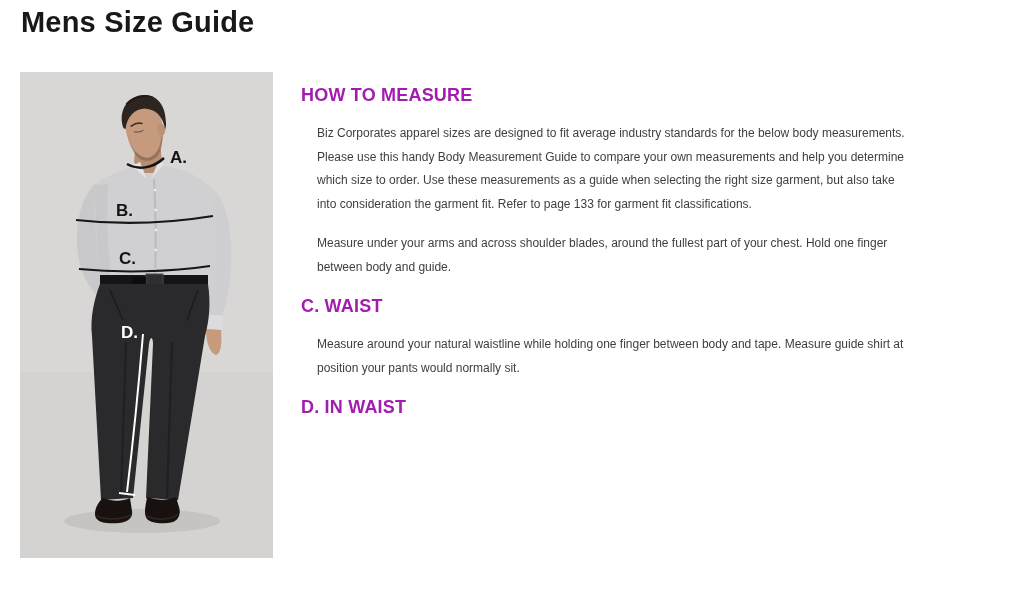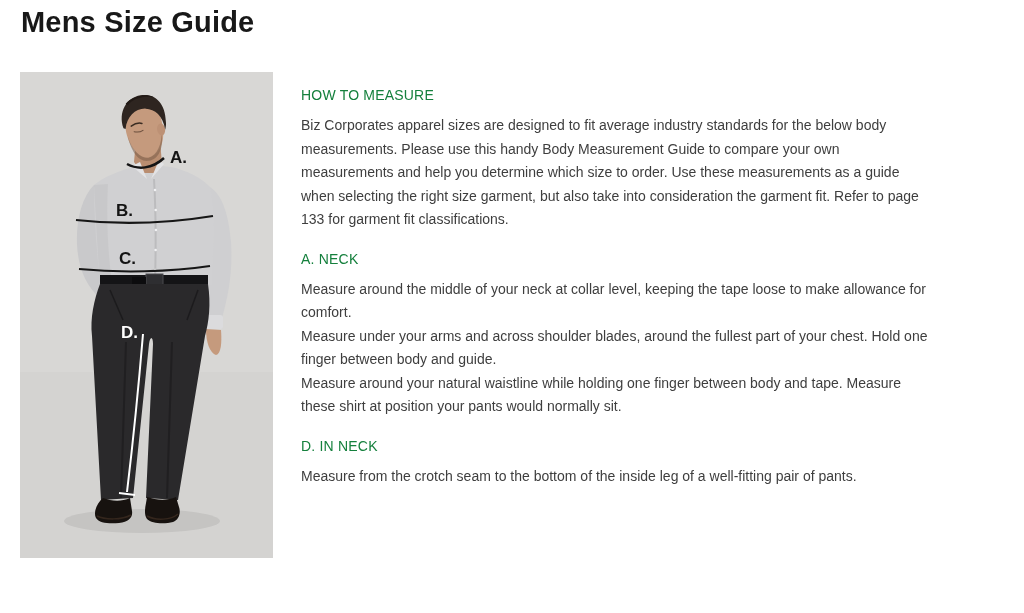--- a/index.html
+++ b/index.html
@@ -29,33 +29,33 @@
     overflow: hidden;
   }
   .photo-wrap svg { display: block; width: 253px; height: 486px; }
 
   .text-col {
     position: absolute;
     left: 301px; top: 84px;
     width: 627px;
   }
   .section h2 {
-    font-size: 14px;
+    font-size: 18px;
     line-height: 22px;
-    font-weight: 400;
-    color: #15803d;
+    font-weight: 700;
+    color: #a21caf;
     letter-spacing: 0.2px;
     margin: 16px 0 8px 0;
   }
   .section:first-child h2 { margin-top: 0; }
   .section p {
-    font-size: 14px;
+    font-size: 12px;
     line-height: 23.5px;
     color: #3e3e3e;
-    margin: 0;
+    margin: 16px;
   }
 
   .measure-label {
     font-family: "Liberation Sans", sans-serif;
     font-weight: bold;
     font-size: 17px;
   }
 </style>
 </head>
 <body>
@@ -134,28 +134,24 @@
       <text class="measure-label" x="101" y="266" fill="#ffffff">D.</text>
     </svg>
   </div>
 
   <div class="text-col">
     <div class="section">
       <h2>HOW TO MEASURE</h2>
       <p>Biz Corporates apparel sizes are designed to fit average industry standards for the below body measurements. Please use this handy Body Measurement Guide to compare your own measurements and help you determine which size to order. Use these measurements as a guide when selecting the right size garment, but also take into consideration the garment fit. Refer to page 133 for garment fit classifications.</p>
     </div>
     <div class="section">
-      <h2>A. NECK</h2>
-      <p>Measure around the middle of your neck at collar level, keeping the tape loose to make allowance for comfort.</p>
-    </div>
-    <div class="section">
       <p>Measure under your arms and across shoulder blades, around the fullest part of your chest. Hold one finger between body and guide.</p>
     </div>
     <div class="section">
-      <p>Measure around your natural waistline while holding one finger between body and tape. Measure these shirt at position your pants would normally sit.</p>
+      <h2>C. WAIST</h2>
+      <p>Measure around your natural waistline while holding one finger between body and tape. Measure guide shirt at position your pants would normally sit.</p>
     </div>
     <div class="section">
-      <h2>D. IN NECK</h2>
-      <p>Measure from the crotch seam to the bottom of the inside leg of a well-fitting pair of pants.</p>
+      <h2>D. IN WAIST</h2>
     </div>
   </div>
 
 </div>
 
 </body></html>

